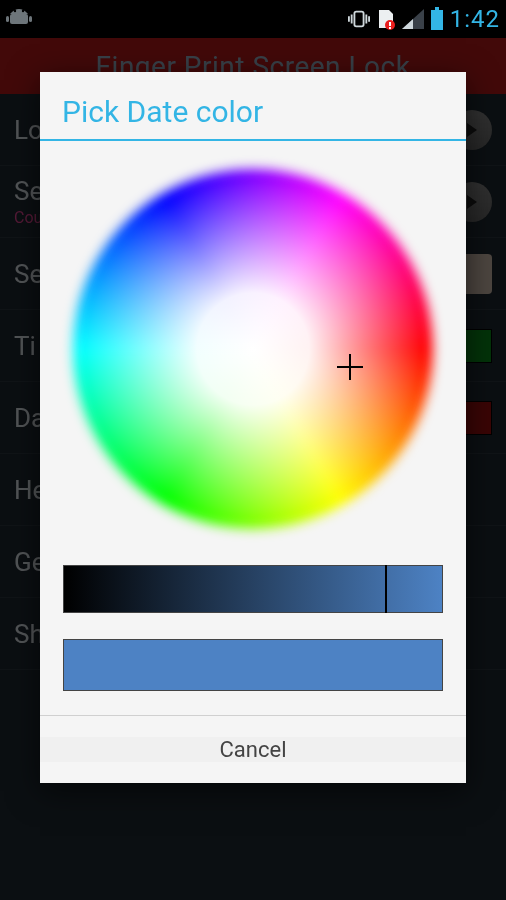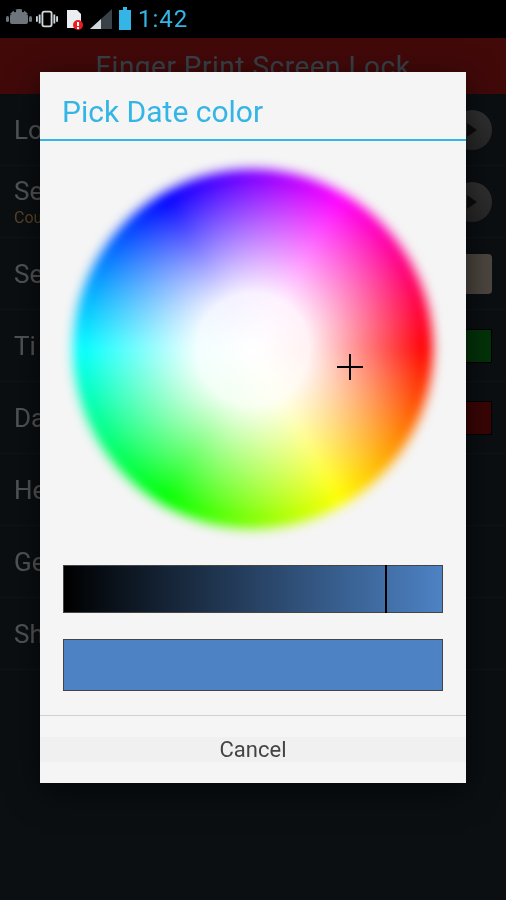--- a/index.html
+++ b/index.html
@@ -2,21 +2,21 @@
 <html><head>
 <meta charset="utf-8">
 <style>
   * { box-sizing: border-box; margin: 0; padding: 0; }
   html, body { width: 506px; height: 900px; overflow: hidden; font-family: Roboto, Arial, sans-serif; }
   body { background: #000; position: relative; }
 
   
   .statusbar {
     position: absolute; top: 0; left: 0; right: 0; height: 38px;
-    background: #000; display: flex; align-items: center; 
+    background: #000; display: flex; align-items: center; justify-content: space-between;
     padding: 0 6px;
   }
   .sb-left { color: #6d757a; }
   .sb-right { display: flex; align-items: center; gap: 6px; color: #cfd8dc; font-size: 24px; }
   .sb-clock { color: #33b5e5; font-weight: 400; letter-spacing: 1px; }
   .sb-icon svg { display: block; }
 
   
   .app-bg {
     position: absolute; top: 38px; left: 0; right: 0; bottom: 0;
@@ -29,21 +29,21 @@
     background: #b91c1c;
   }
   .app-list { }
   .app-row {
     height: 72px; border-bottom: 1px solid #2e3942;
     display: flex; align-items: center; padding: 0 14px;
     color: #e7eef4; font-size: 26px;
     justify-content: space-between;
   }
   .app-row .left { display: flex; flex-direction: column; }
-  .app-row .sub { font-size: 16px; color: #fdba74; margin-top: 2px; }
+  .app-row .sub { font-size: 16px; color: #ec4899; margin-top: 2px; }
   .swatch { width: 52px; height: 34px; border: 1px solid #000; }
   .swatch.green { background: #0a8f1a; }
   .swatch.red { background: #a30f0f; }
   .chev-circle {
     width: 40px; height: 40px; border-radius: 50%;
     background: linear-gradient(#8a8a8a,#6c6c6c);
     display: flex; align-items: center; justify-content: center;
   }
   .chev-circle::after {
     content: ''; width: 0; height: 0;

